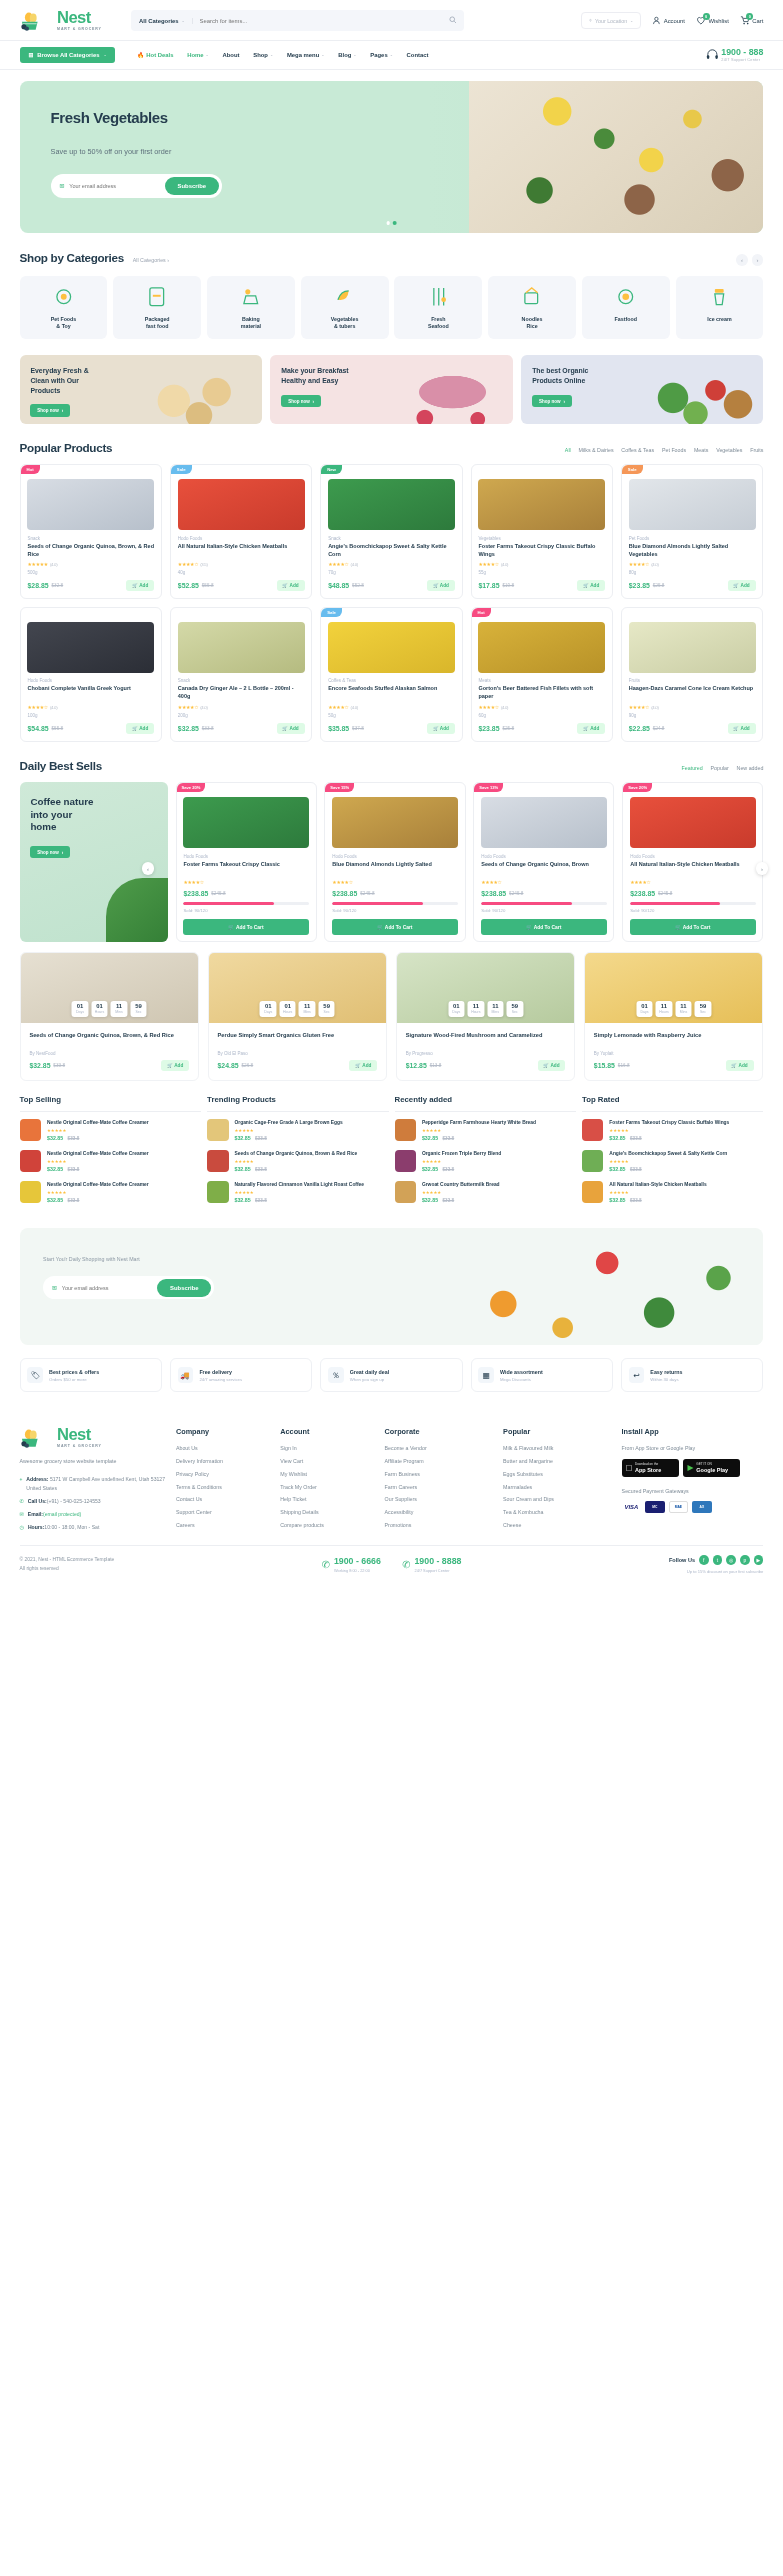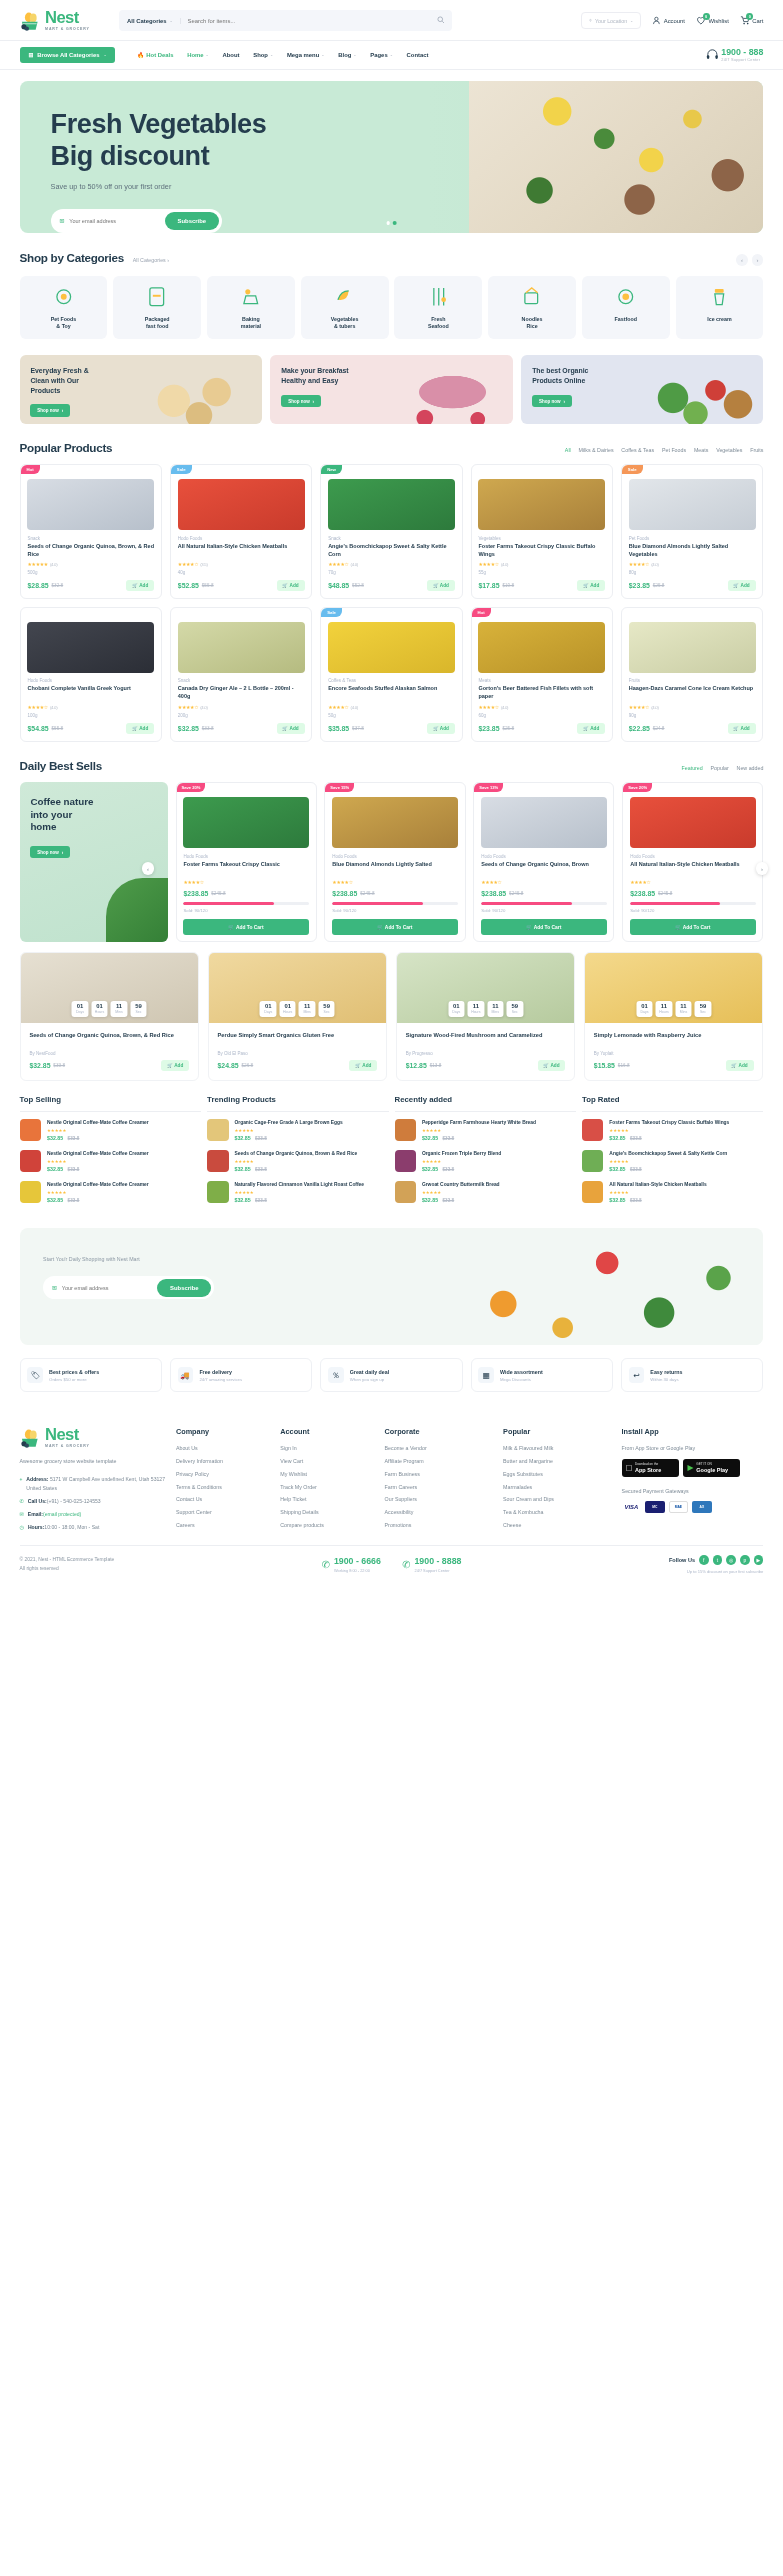--- a/index.html
+++ b/index.html
@@ -5,21 +5,21 @@
   * { box-sizing: border-box; margin: 0; padding: 0; }
   body {
     width: 783px; background: #fff;
     font-family: "Liberation Sans", sans-serif;
     color: #253d4e; font-size: 6.9px; -webkit-font-smoothing: antialiased;
   }
   .wrap { width: 783px; }
 
   
   .topbar { display: flex; align-items: center; padding: 9.8px 19.6px 8.8px; gap: 9.8px; }
-  .logo { display: flex; align-items: flex-end; gap: 2px; }
+  .logo { display: flex; align-items: flex-end; gap: 14px; }
   .logo-mark { width: 23.5px; height: 19.6px; position: relative; }
   .logo-text { line-height: 1; }
   .logo-word { font-size: 16.6px; font-weight: bold; color: #3BB77E; letter-spacing: -0.6px; }
   .logo-sub { font-size: 3.5px; letter-spacing: 0.9px; color: #7e8e9a; font-weight: bold; margin-top: 1px;}
   .searchbox { flex: 1; max-width: 333px; margin-left: 19.6px; background:#f4f6fa; border-radius: 3.9px;
                display:flex; align-items:center; height: 21.5px; padding: 0 7.8px; }
   .cat-select { font-size: 5.9px; color: #253d4e; padding-right:6.9px; border-right:1px solid #e3e6ec;
                 display:flex; align-items:center; gap:2.9px; white-space:nowrap; font-weight:600;}
   .search-input { flex:1; border:0; background:transparent; outline:none; font-size:5.9px;
                   color:#8a94a6; padding-left:6.9px; font-family:inherit;}
@@ -50,22 +50,22 @@
       radial-gradient(circle at 30% 20%, #f2d34a 13.7px, transparent 14.7px),
       radial-gradient(circle at 62% 52%, #f2d34a 11.7px, transparent 12.7px),
       radial-gradient(circle at 46% 38%, #4a8b3b 9.8px, transparent 10.8px),
       radial-gradient(circle at 76% 25%, #e8c84a 8.8px, transparent 9.8px),
       radial-gradient(circle at 88% 62%, #8d6448 15.7px, transparent 16.6px),
       radial-gradient(circle at 58% 78%, #8d6448 14.7px, transparent 15.7px),
       radial-gradient(circle at 24% 72%, #3f7a33 12.7px, transparent 13.7px),
       linear-gradient(140deg,#ece4d4 0%,#e4dac6 50%,#d9cfb8 100%);
   }
   .hero-inner { position:relative; z-index:2; padding:27.4px 0 0 31px; }
-  .hero-h1 { font-size:27px; font-weight:bold; color:#253d4e; line-height:1.18; letter-spacing:-0.4px;}
-  .hero-p { font-size:7.3px; color:#5e707c; margin-top:10px; }
+  .hero-h1 { font-size:15px; font-weight:bold; color:#253d4e; line-height:1.18; letter-spacing:-0.4px;}
+  .hero-p { font-size:7.3px; color:#5e707c; margin-top:21px; }
   .sub-form { margin-top:17.6px; background:#fff; border-radius:13.7px; width:171px; height:23.5px;
               display:flex; align-items:center; padding:0 2.9px 0 8.8px; }
   .sub-input { flex:1; border:0; outline:none; font-size:5.5px; color:#9aa3b0; font-family:inherit; background:transparent;}
   .sub-btn { background:#3BB77E; color:#fff; font-size:5.9px; font-weight:bold; border-radius:12.7px;
              padding:5.9px 12.7px; border:0; font-family:inherit;}
   .dots { position:absolute; bottom:8.8px; left:50%; transform:translateX(-50%); display:flex; gap:2.9px; z-index:3;}
   .dot { width:3.9px; height:3.9px; border-radius:50%; background:#fff; }
   .dot.on { background:#3BB77E; }
 
   
@@ -322,21 +322,20 @@
         <div class="support-sub">24/7 Support Center</div>
       </div>
     </div>
   </div>
 
   <div class="hero">
     <div class="hero-img"></div>
     <div class="hero-inner">
       <div class="hero-h1">
         <div>Fresh Vegetables</div>
-        <div>Big discount</div>
       </div>
       <div class="hero-p">Save up to 50% off on your first order</div>
       <div class="sub-form">
         <span style="color:#3BB77E;margin-right:4.9px;font-size:5.9px">✉</span>
         <input class="sub-input" placeholder="Your email address" style="">
         <button class="sub-btn">Subscribe</button>
       </div>
     </div>
     <div class="dots">
       <span class="dot"></span>

